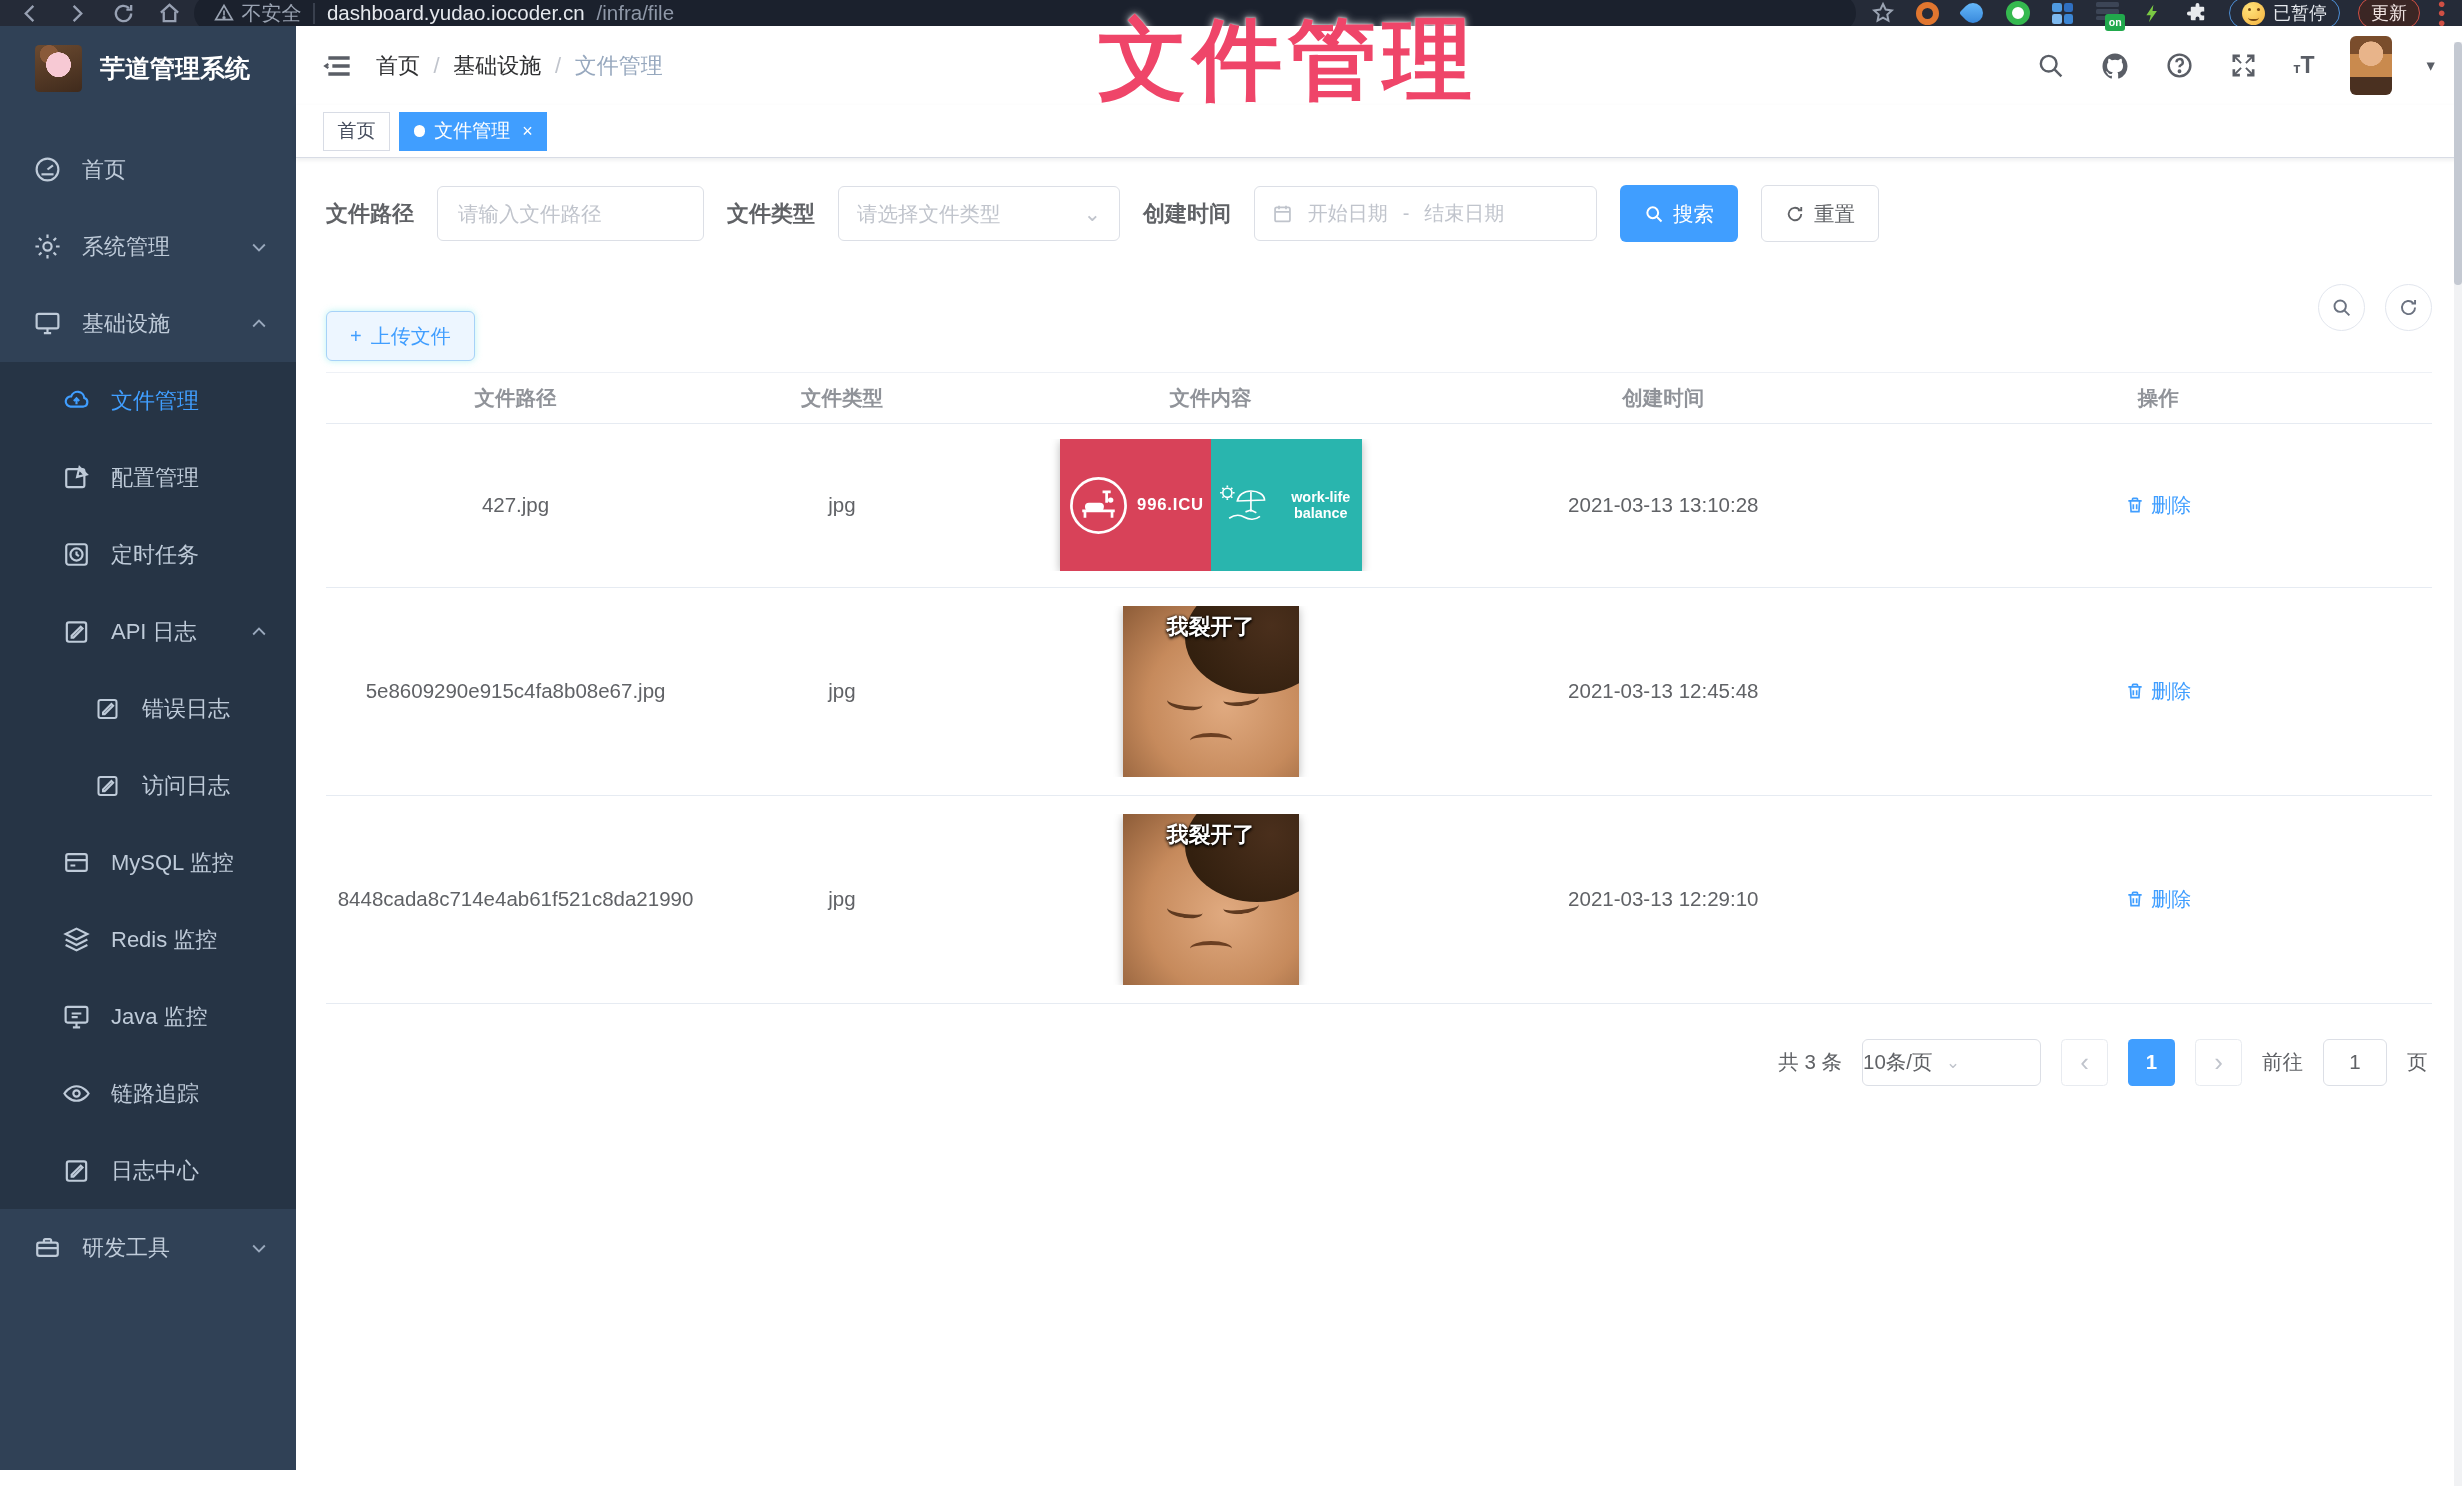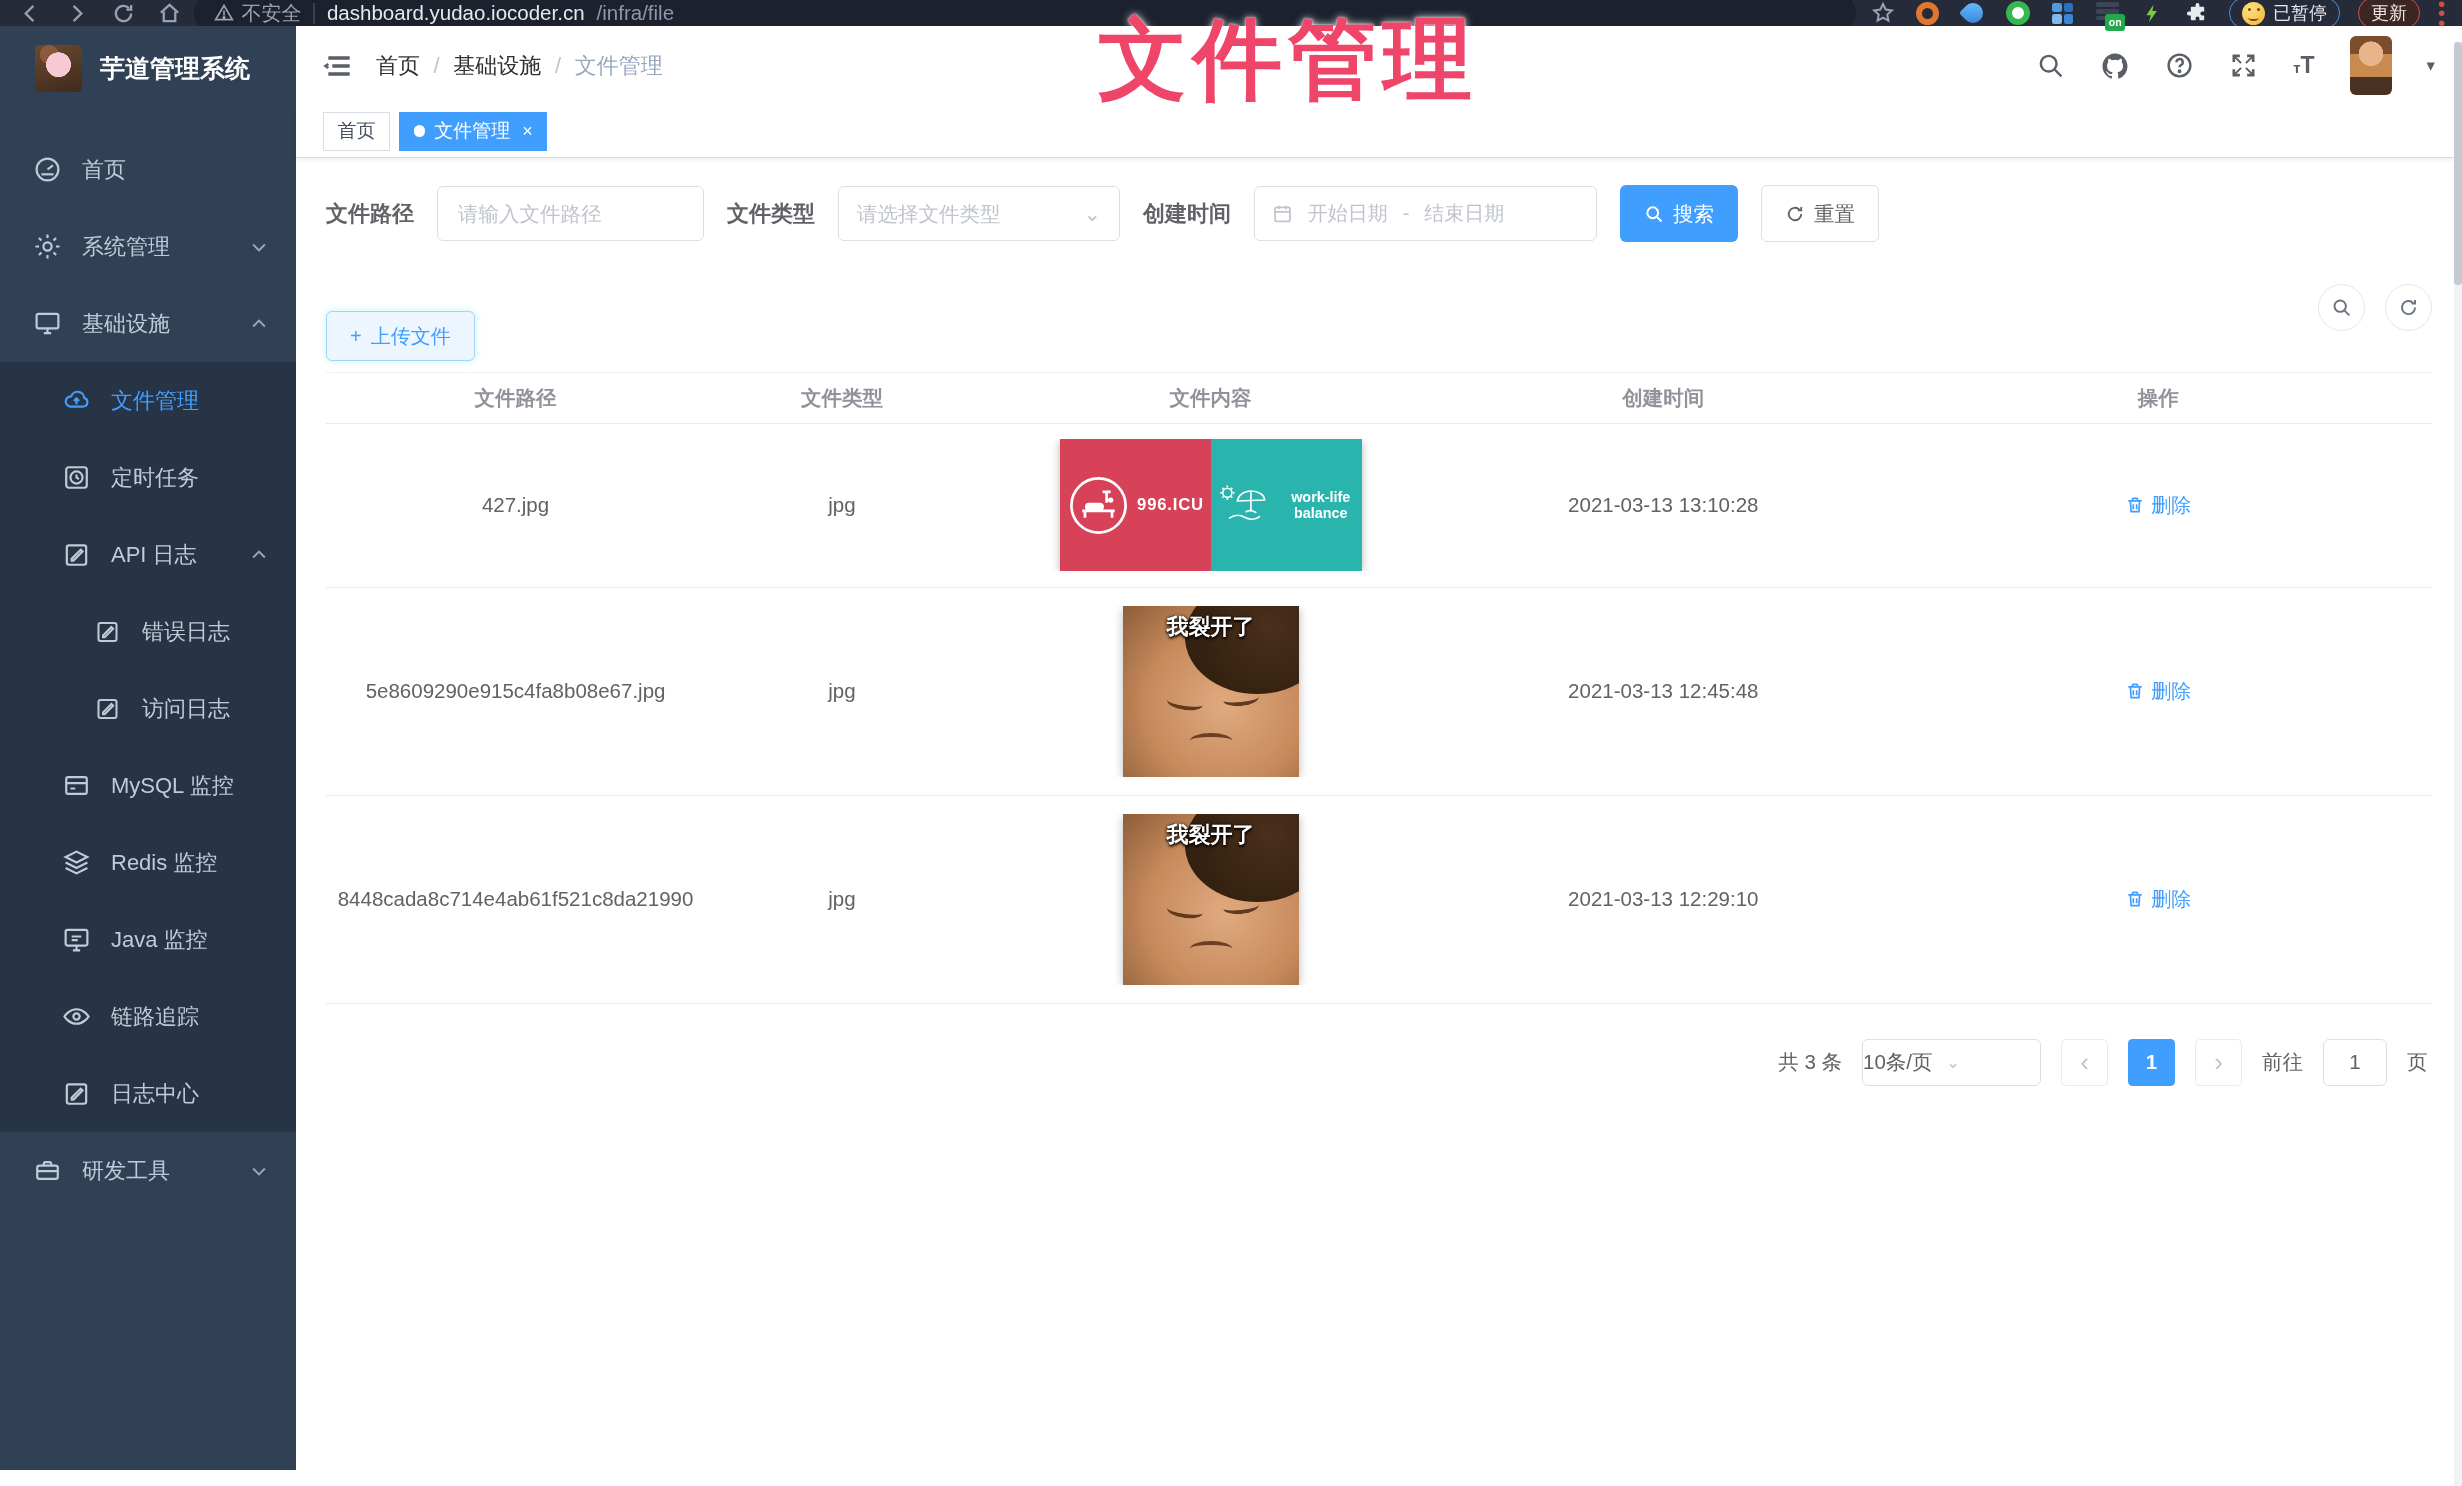--- a/index.html
+++ b/index.html
@@ -292,20 +292,29 @@
                 <svg width="29" height="29" viewBox="0 0 24 24" fill="none" stroke="currentColor" stroke-width="1.8">
                   <path d="M7 17a4.2 4.2 0 1 1 .6-8.4A5.6 5.6 0 0 1 18.5 10 3.6 3.6 0 0 1 17.8 17H7z"></path>
                   <path d="M12 15v-4.4M9.8 12.4 12 10.2l2.2 2.2"></path>
                 </svg>
               </span>
             <span>文件管理</span>
           </div>
           <div class="mi lv2">
             <span class="ic">
                 <svg width="29" height="29" viewBox="0 0 24 24" fill="none" stroke="currentColor" stroke-width="1.8">
+                  <rect x="3.5" y="5" width="15" height="15" rx="1.6"></rect>
+                  <path d="M13.5 4.5 19.5 10.5M14.5 3.5l6 6-8 2 2-8z" fill="none"></path>
+                </svg>
+              </span>
+            <span>配置管理</span>
+          </div>
+          <div class="mi lv2">
+            <span class="ic">
+                <svg width="29" height="29" viewBox="0 0 24 24" fill="none" stroke="currentColor" stroke-width="1.8">
                   <rect x="3.5" y="3.5" width="17" height="17" rx="2"></rect>
                   <circle cx="12" cy="12" r="5"></circle>
                   <path d="M12 9.5V12l2 1.4"></path>
                 </svg>
               </span>
             <span>定时任务</span>
           </div>
           <div class="mi lv2">
             <span class="ic">
                 <svg width="29" height="29" viewBox="0 0 24 24" fill="none" stroke="currentColor" stroke-width="1.8">

